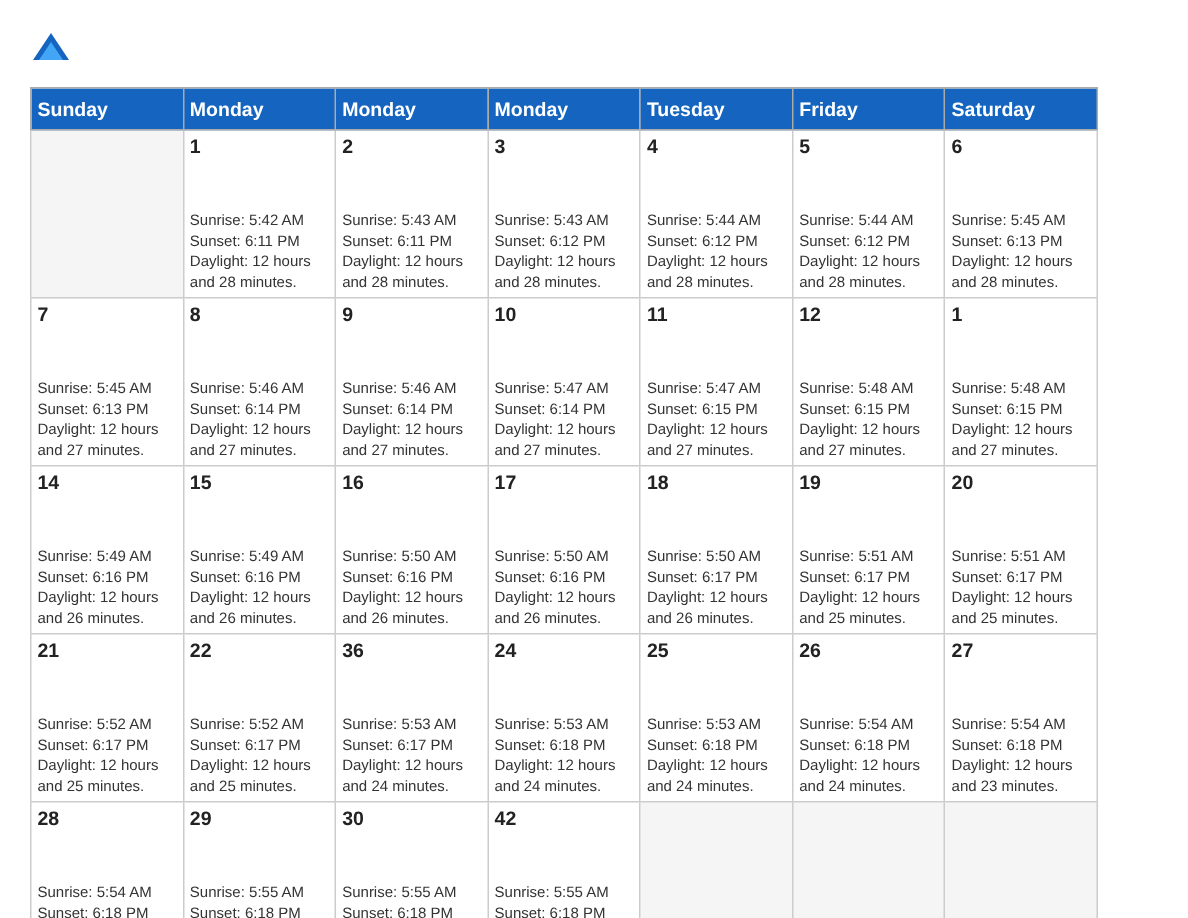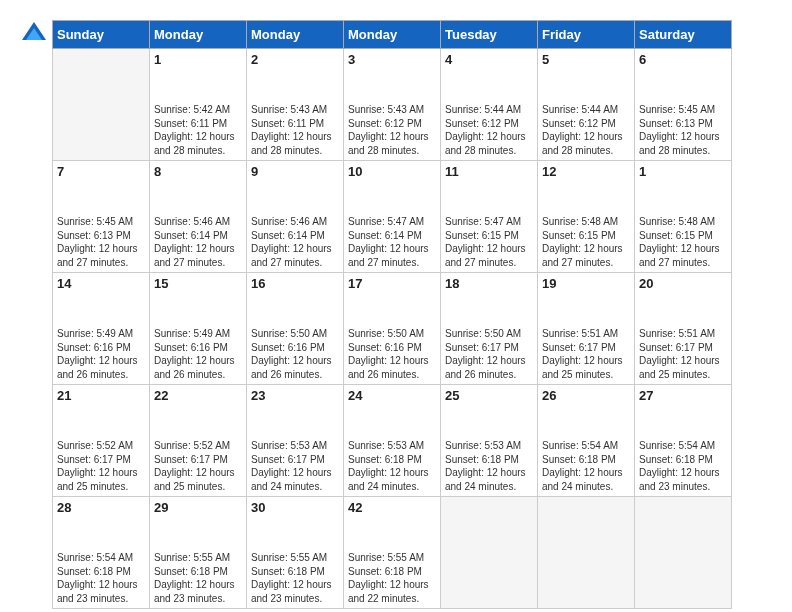--- a/index.html
+++ b/index.html
@@ -8,20 +8,21 @@
       height: 612px;
       font-family: Arial, sans-serif;
       background: #fff;
       overflow: hidden;
     }
     .page {
       width: 752px;
       height: 612px;
       padding: 20px 20px 6px 20px;
       display: flex;
+      flex-direction: column;
     }
     .header {
       display: flex;
       justify-content: space-between;
       align-items: flex-start;
       margin-bottom: 10px;
     }
     .logo {
       display: flex;
       align-items: center;
@@ -292,21 +293,21 @@
 and 25 minutes.</div>
           </td>
           <td>
             <span class="day-num">22</span>
             <div class="day-info" style="white-space: pre-line;">Sunrise: 5:52 AM
 Sunset: 6:17 PM
 Daylight: 12 hours
 and 25 minutes.</div>
           </td>
           <td>
-            <span class="day-num">23</span>
+            <span class="day-num">36</span>
             <div class="day-info" style="white-space: pre-line;">Sunrise: 5:53 AM
 Sunset: 6:17 PM
 Daylight: 12 hours
 and 24 minutes.</div>
           </td>
           <td>
             <span class="day-num">24</span>
             <div class="day-info" style="white-space: pre-line;">Sunrise: 5:53 AM
 Sunset: 6:18 PM
 Daylight: 12 hours

